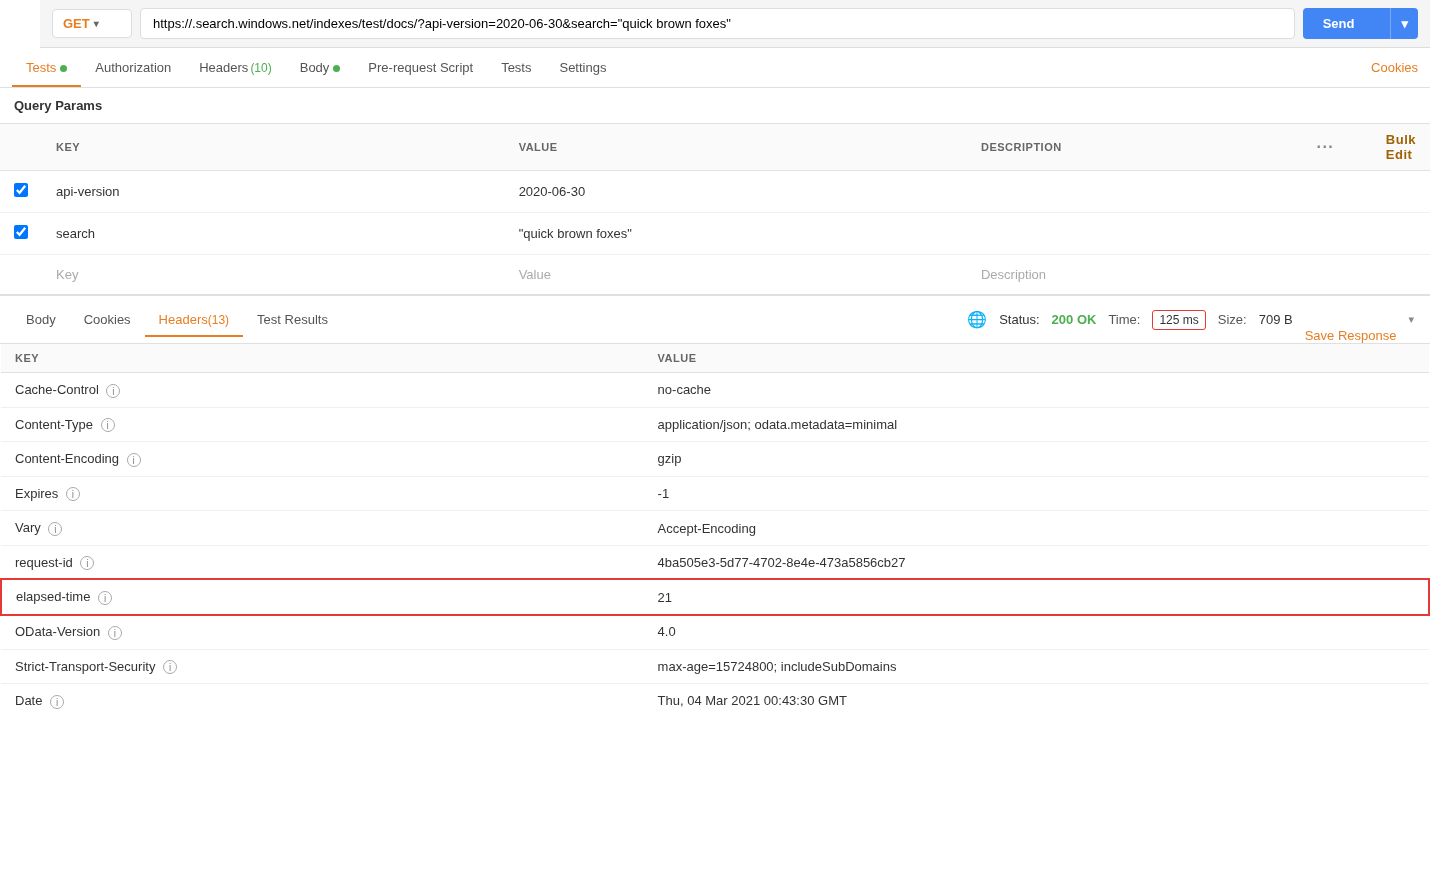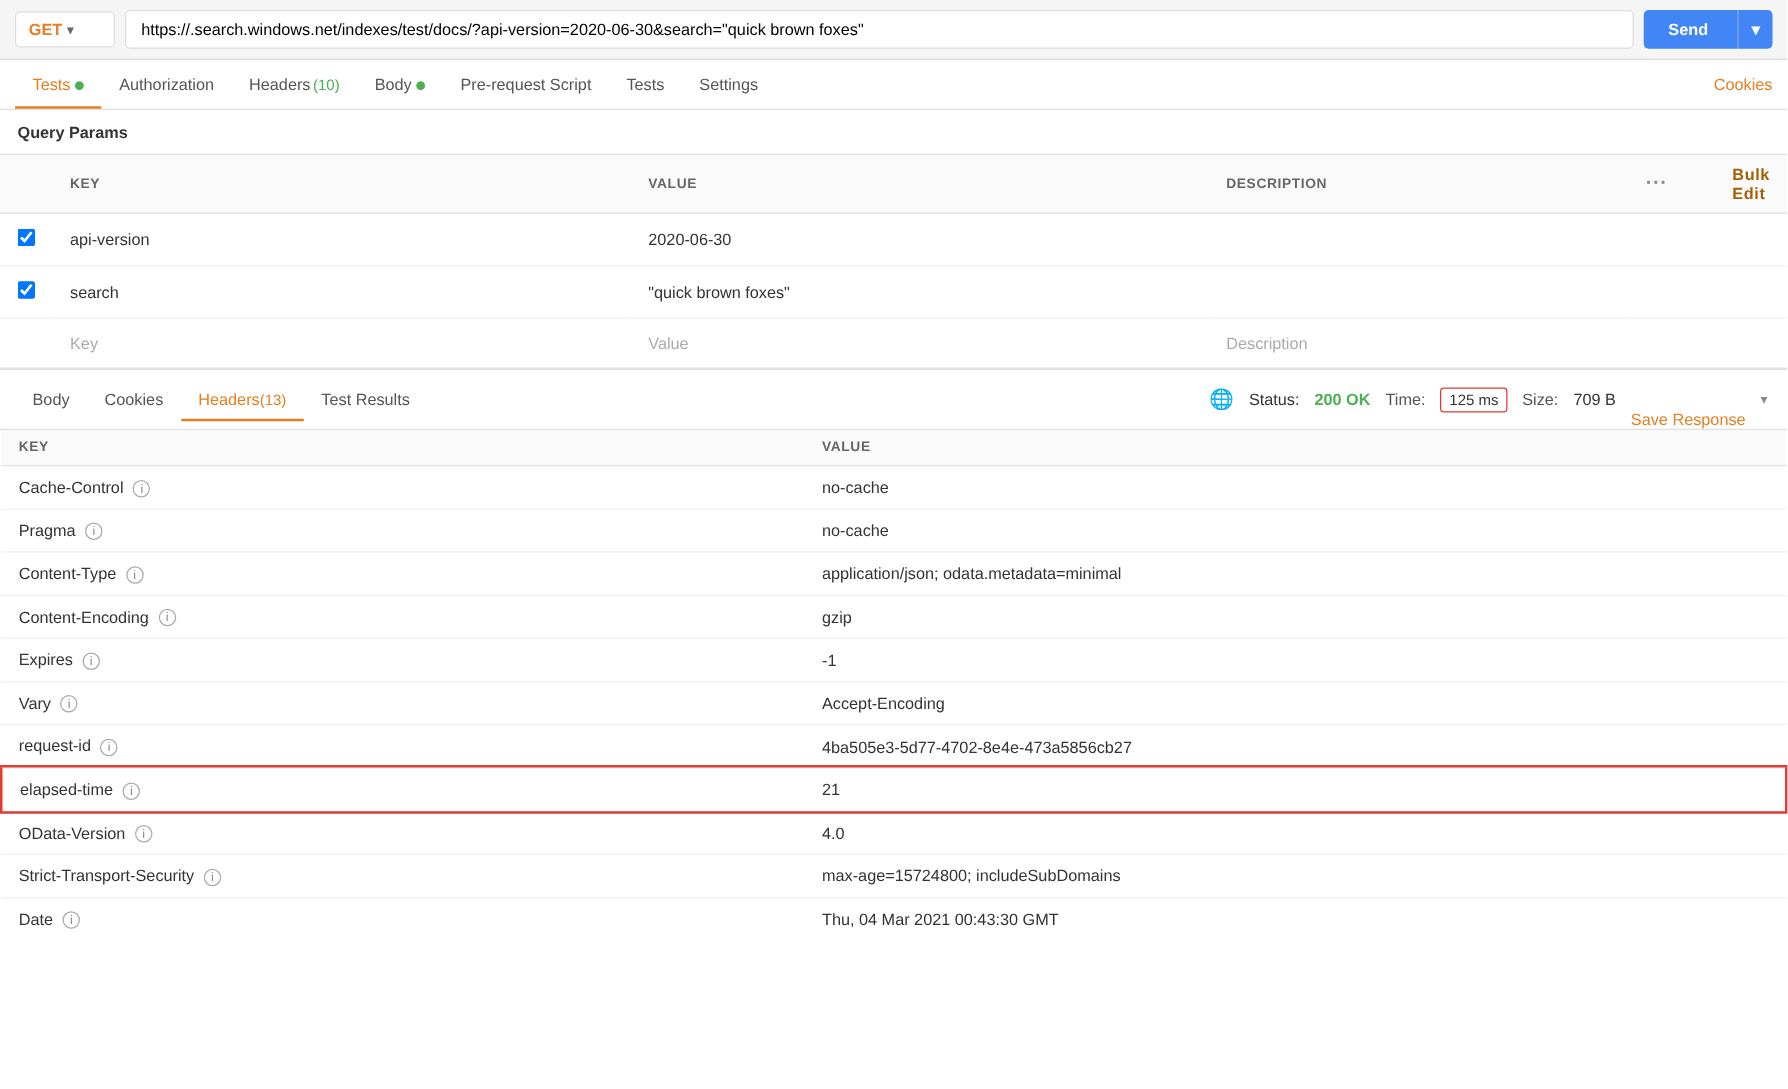--- a/index.html
+++ b/index.html
@@ -1,30 +1,30 @@
 <!DOCTYPE html>
 <html><head>
   <meta charset="utf-8">
   <style>
     * { box-sizing: border-box; margin: 0; padding: 0; }
     body { font-family: -apple-system, BlinkMacSystemFont, 'Segoe UI', sans-serif; font-size: 13px; background: #fff; color: #333; }
 
     
     .url-bar {
-      display: flex; align-items: center; padding: 8px 12px; background: #f5f5f5; border-bottom: 1px solid #ddd; gap: 8px;
+      display: flex; align-items: center; padding: 8px 12px; background: #f5f5f5; border-bottom: 1px solid #ddd; gap: 8px; margin-left: 40px;
     }
     .method-select {
       display: flex; align-items: center; gap: 4px; background: #fff; border: 1px solid #ddd; border-radius: 4px; padding: 6px 10px; cursor: pointer; font-size: 13px; font-weight: 600; color: #e67e22; min-width: 80px;
     }
     .method-select .chevron { font-size: 10px; color: #666; }
     .url-input {
       flex: 1; padding: 7px 12px; border: 1px solid #ddd; border-radius: 4px; font-size: 13px; background: #fff; color: #000000;
     }
     .send-btn {
-      display: flex; align-items: center; gap: 4px; background: #4285f4; color: #fff; border: none; border-radius: 4px; cursor: pointer; font-size: 13px; font-weight: 600;
+      display: flex; align-items: center; gap: 16px; background: #4285f4; color: #fff; border: none; border-radius: 4px; cursor: pointer; font-size: 13px; font-weight: 600;
     }
     .send-btn-main { padding: 8px 20px; }
     .send-btn-arrow { padding: 8px 10px; border-left: 1px solid rgba(255,255,255,0.3); }
 
     
     .tabs-row {
       display: flex; align-items: center; padding: 0 12px; border-bottom: 1px solid #e0e0e0; background: #fff;
     }
     .tab {
       padding: 12px 14px; font-size: 13px; cursor: pointer; color: #555; position: relative; white-space: nowrap;
@@ -206,26 +206,20 @@
     </thead>
     <tbody id="headers-tbody">
     <tr>
     <td style="">
       Cache-Control <span class="info-icon">i</span>
     </td>
     <td style="">no-cache</td>
   </tr>
         <tr>
     <td style="">
-      Pragma <span class="info-icon">i</span>
-    </td>
-    <td style="">no-cache</td>
-  </tr>
-        <tr>
-    <td style="">
       Content-Type <span class="info-icon">i</span>
     </td>
     <td style="">application/json; odata.metadata=minimal</td>
   </tr>
         <tr>
     <td style="">
       Content-Encoding <span class="info-icon">i</span>
     </td>
     <td style="">gzip</td>
   </tr>

